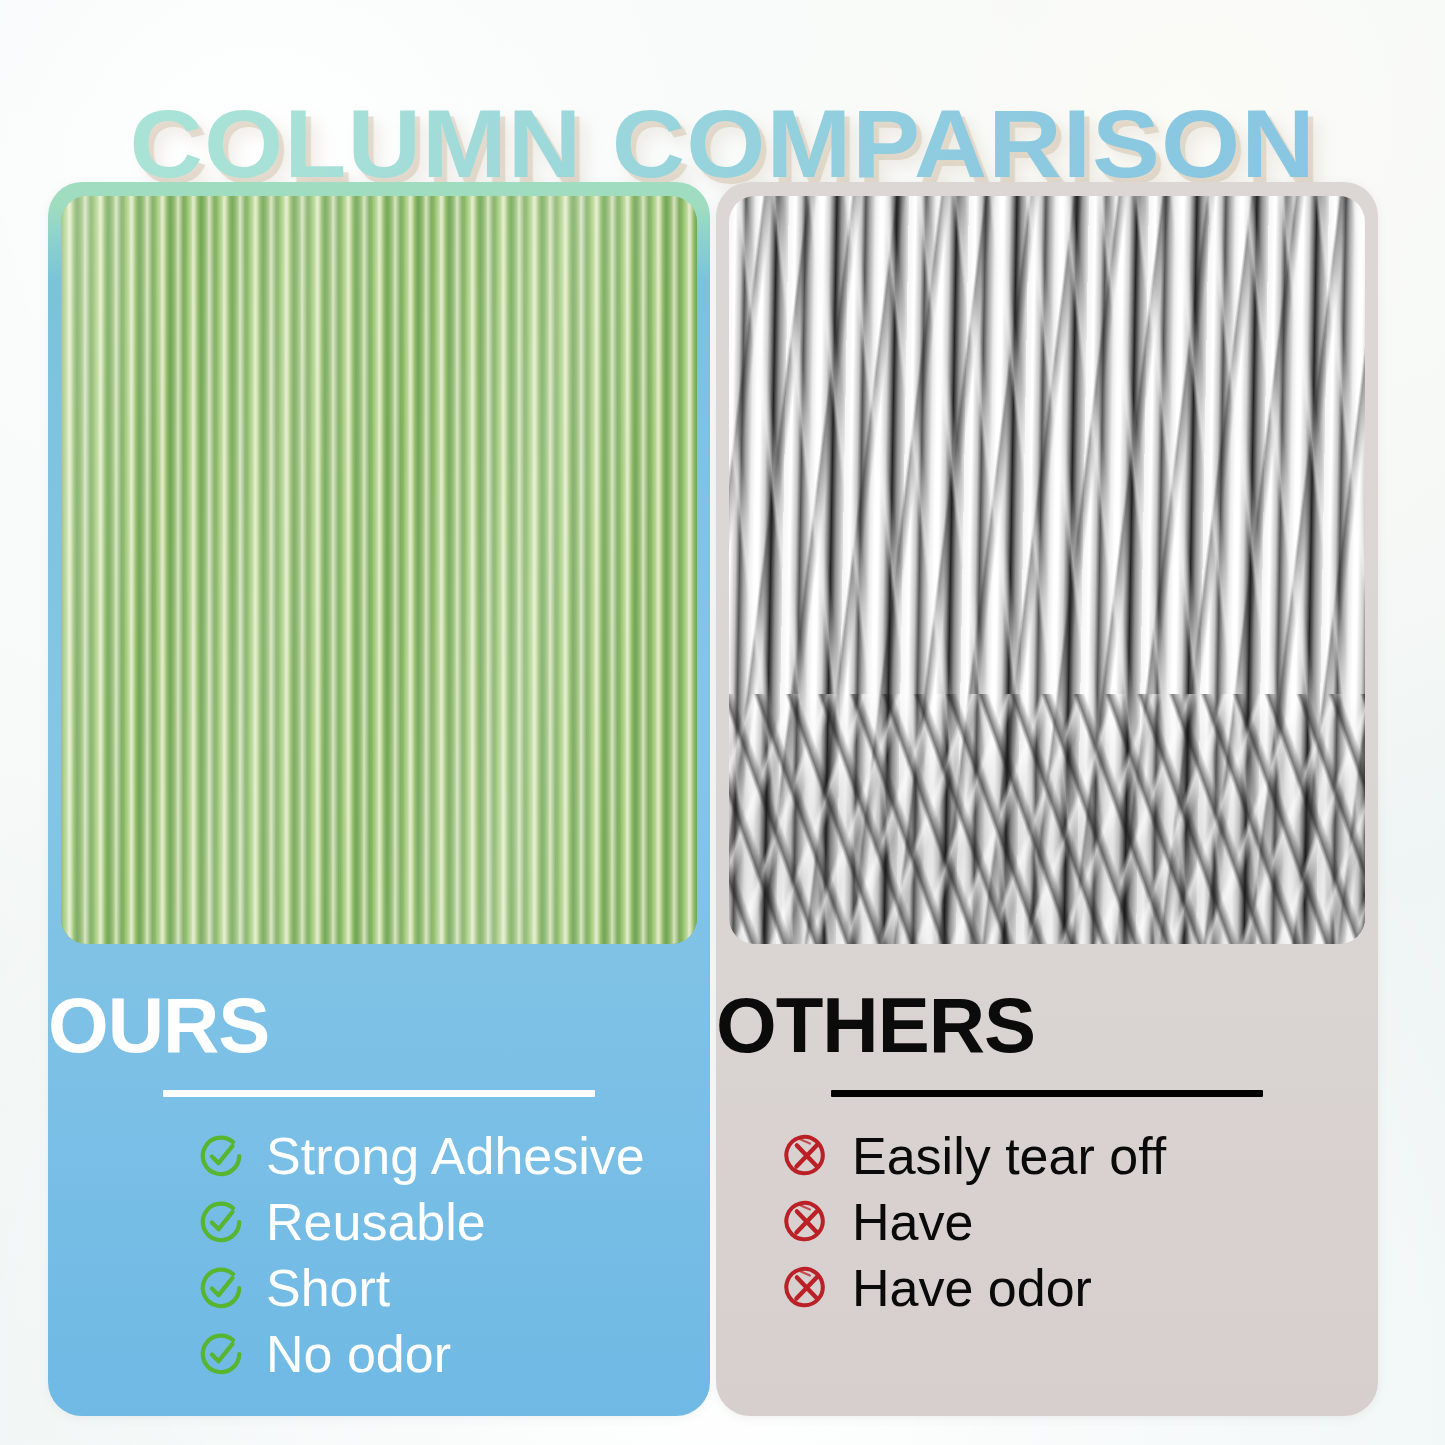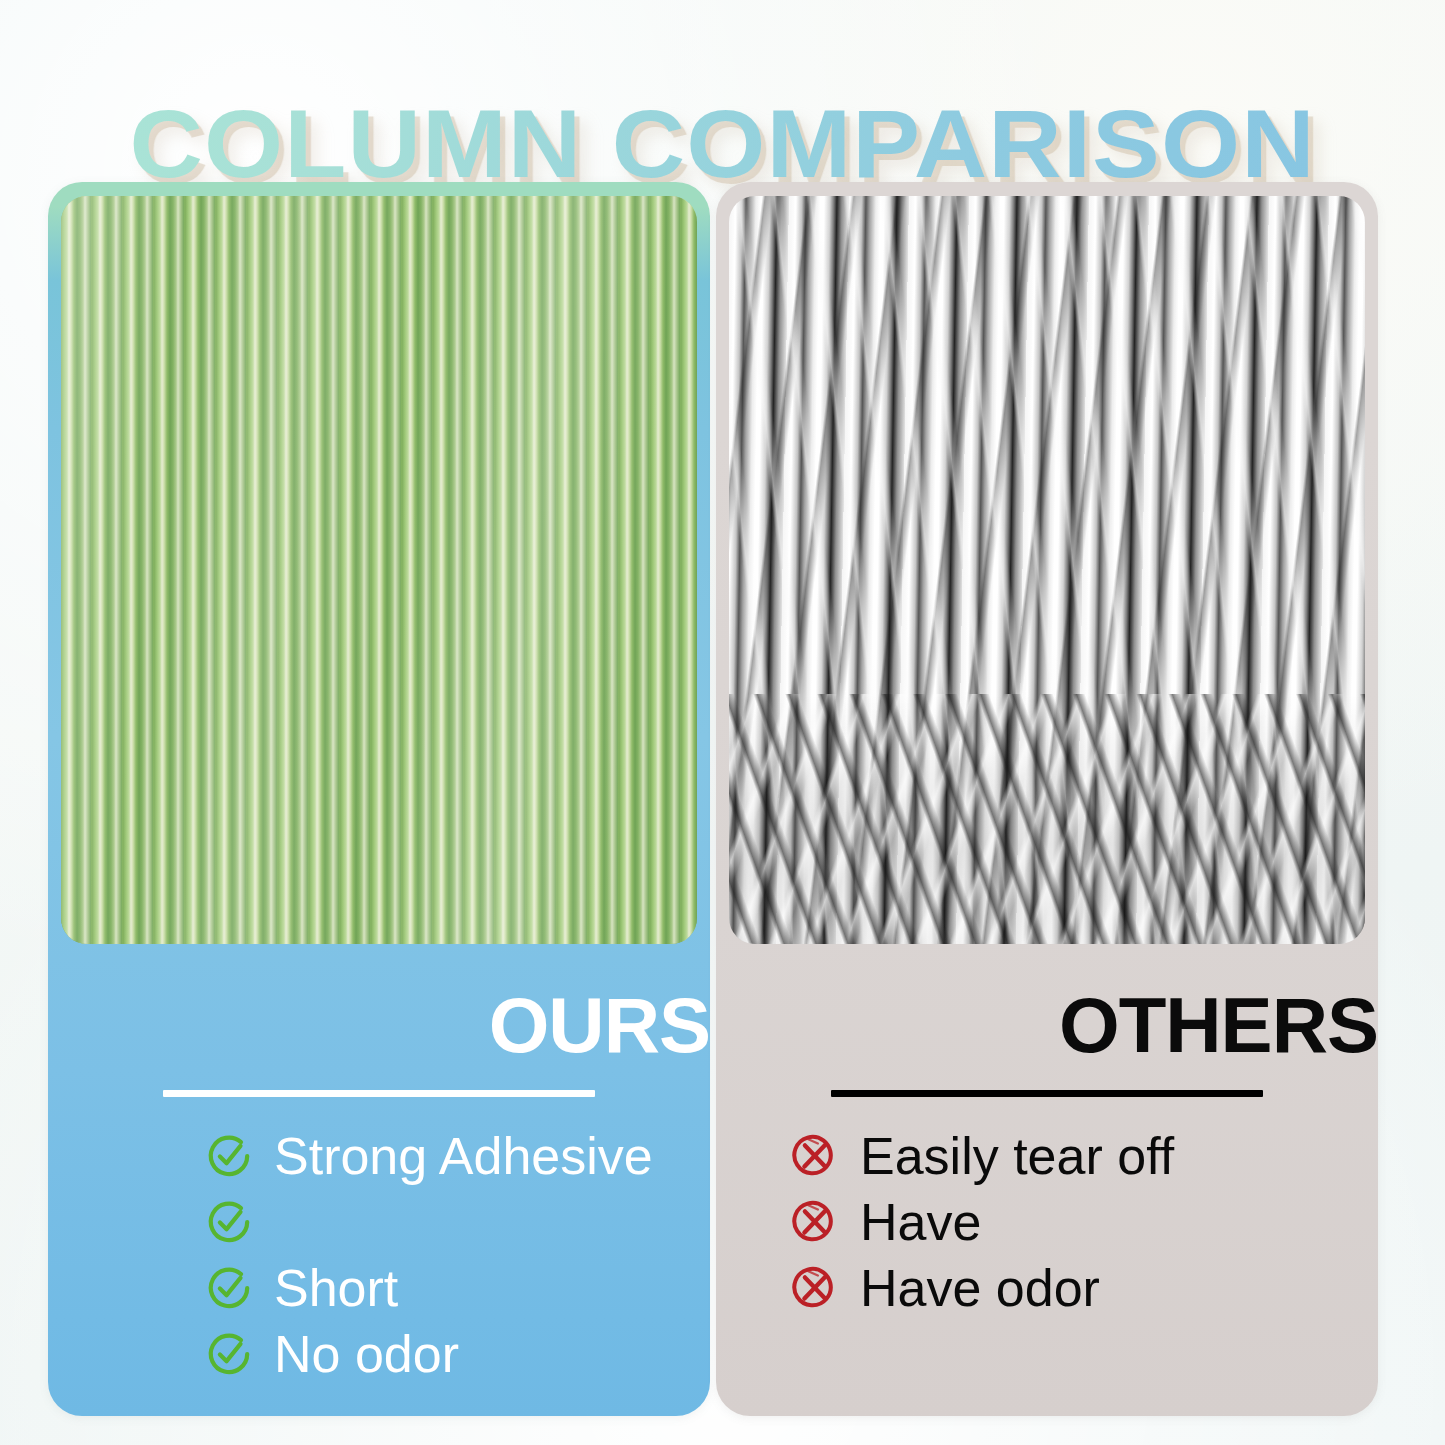--- a/index.html
+++ b/index.html
@@ -192,42 +192,42 @@
   
   .panel {
     position: absolute;
     left: 0;
     right: 0;
     top: 762px;
     bottom: 0;
     padding: 0;
   }
   .panel-heading {
-    text-align: right;
+    text-align: left;
     font-weight: bold;
     font-size: 78px;
     line-height: 1;
     letter-spacing: -1px;
     margin-top: 42px;
   }
   #heading-ours { color: #ffffff; }
   #heading-others { color: #0b0b0b; }
 
   .rule {
     height: 7px;
     width: 432px;
     margin: 26px auto 0 auto;
     border-radius: 1px;
   }
   #rule-ours   { background: #ffffff; }
   #rule-others { background: #000000; }
 
   .feature-list {
     list-style: none;
-    margin: 12px;
+    margin: 4px;
     padding: 0;
     margin-top: 26px;
   }
   .feature-item {
     display: flex;
     align-items: center;
     height: 66px;
   }
   #list-ours .feature-item   { padding-left: 146px; }
   #list-others .feature-item { padding-left: 64px; }
@@ -276,20 +276,21 @@
           <path d="M14.5 24.5 L21.5 31.5 L36 13.5" fill="none" stroke="#57b530" stroke-width="4.4" stroke-linecap="round" stroke-linejoin="round"></path>
         </svg>
         <span class="feature-label">Strong Adhesive</span>
       </li>
 
       <li class="feature-item">
         <svg class="feature-icon" viewBox="0 0 48 48">
           <path d="M36.5 9.5 A19 19 0 1 0 43 24" fill="none" stroke="#57b530" stroke-width="4.4" stroke-linecap="round"></path>
           <path d="M14.5 24.5 L21.5 31.5 L36 13.5" fill="none" stroke="#57b530" stroke-width="4.4" stroke-linecap="round" stroke-linejoin="round"></path>
         </svg>
+        <span class="feature-label">Reusable</span>
       </li>
 
       <li class="feature-item">
         <svg class="feature-icon" viewBox="0 0 48 48">
           <path d="M36.5 9.5 A19 19 0 1 0 43 24" fill="none" stroke="#57b530" stroke-width="4.4" stroke-linecap="round"></path>
           <path d="M14.5 24.5 L21.5 31.5 L36 13.5" fill="none" stroke="#57b530" stroke-width="4.4" stroke-linecap="round" stroke-linejoin="round"></path>
         </svg>
         <span class="feature-label">Short</span>
       </li>
 

